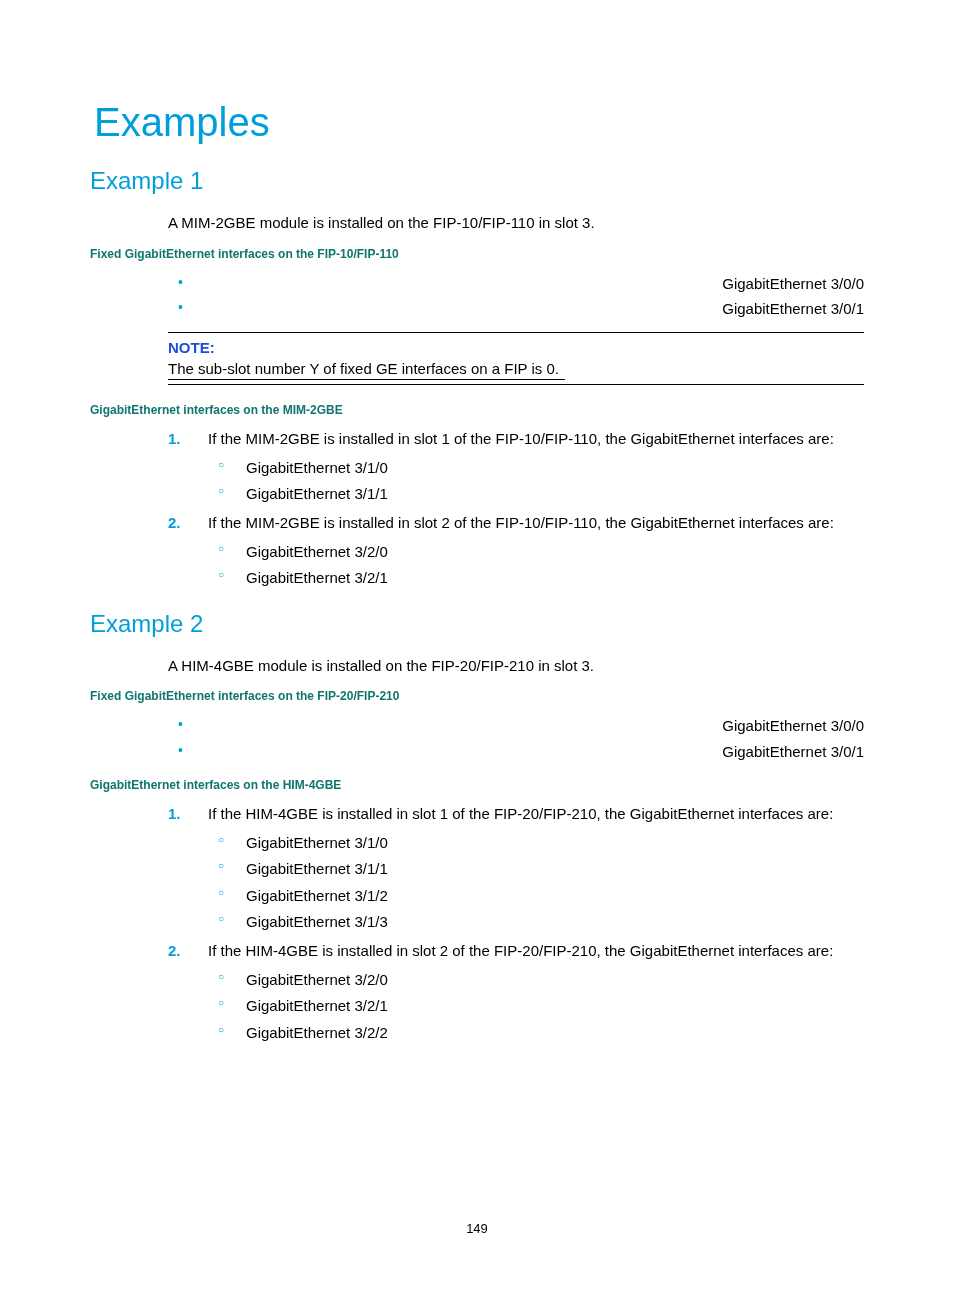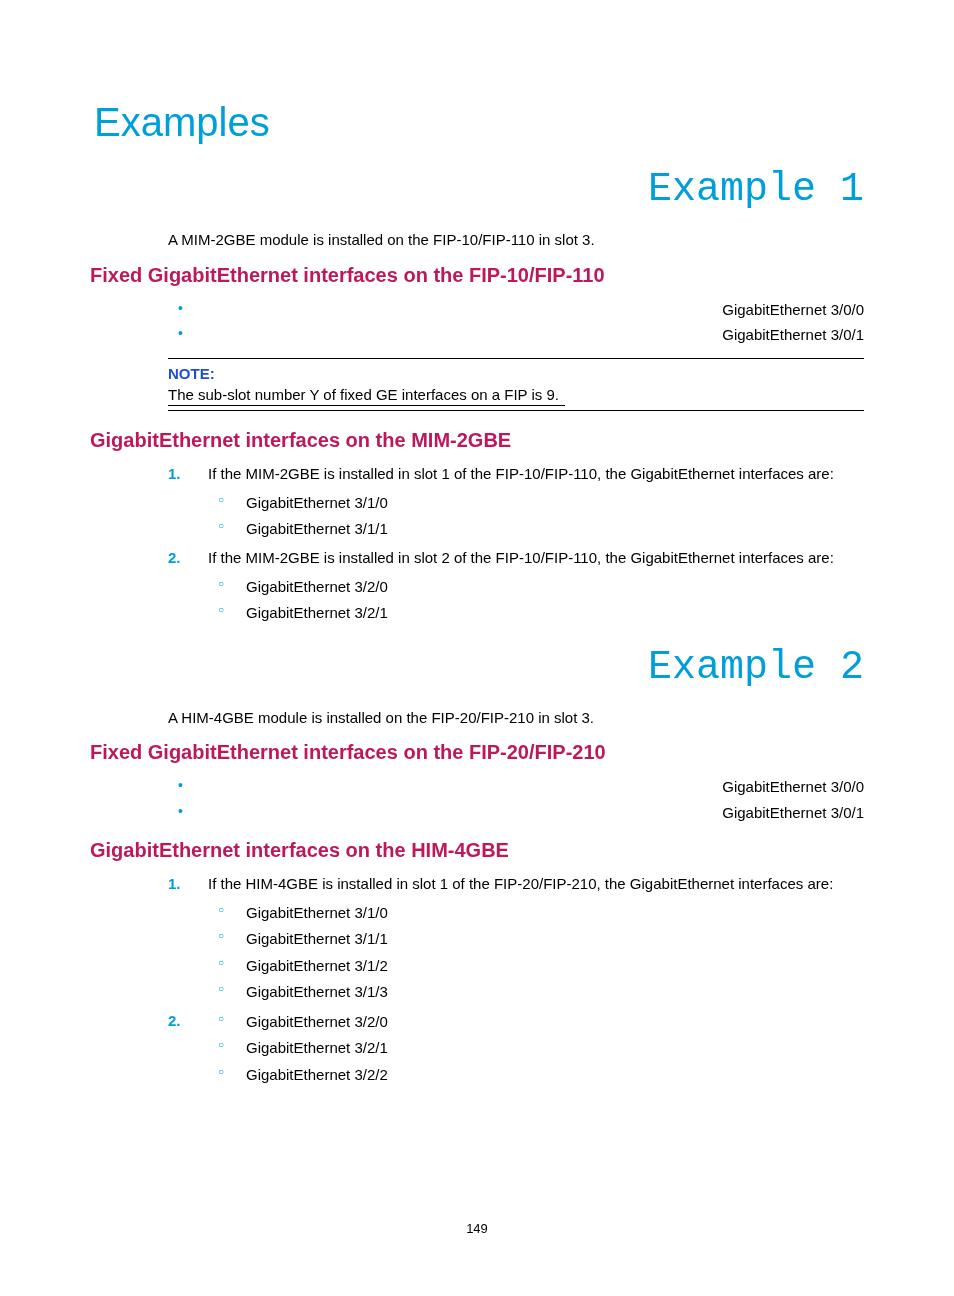--- a/index.html
+++ b/index.html
@@ -18,29 +18,28 @@
   }
   .h1 {
     color: #009fda;
     font-size: 40px;
     font-weight: 400;
     margin: 0 0 22px 4px;
     font-family: "Segoe UI Light", "Segoe UI", Arial, sans-serif;
   }
   .h2 {
     color: #009fda;
-    font-size: 40px;
+    font-size: 24px;
     font-weight: 400;
     margin: 0 0 18px 0;
-    font-family: Liberation Mono, monospace;
-    text-align: right;
+    font-family: Liberation Sans, sans-serif;
   }
   .h3 {
-    color: #be185d;
-    font-size: 20px;
+    color: #0f766e;
+    font-size: 12px;
     font-weight: 700;
     margin: 14px 0 10px 0;
   }
   .body-text {
     font-size: 15px;
     margin: 0 0 12px 78px;
     line-height: 1.3;
   }
   .bullet-list {
     margin: 0 0 6px 0;
@@ -129,21 +128,21 @@
   <p class="body-text">A MIM-2GBE module is installed on the FIP-10/FIP-110 in slot 3.</p>
 
   <div class="h3">Fixed GigabitEthernet interfaces on the FIP-10/FIP-110</div>
   <ul class="bullet-list">
     <li>GigabitEthernet 3/0/0</li>
     <li>GigabitEthernet 3/0/1</li>
   </ul>
 
   <div class="note-simple">
     <div class="lbl">NOTE:</div>
-    <span class="txt">The sub-slot number Y of fixed GE interfaces on a FIP is 9.</span>
+    <span class="txt">The sub-slot number Y of fixed GE interfaces on a FIP is 0.</span>
   </div>
 
   <div class="h3">GigabitEthernet interfaces on the MIM-2GBE</div>
   <ol class="num-list">
     <li>
       <span class="num">1.</span>
       <span>If the MIM-2GBE is installed in slot 1 of the FIP-10/FIP-110, the GigabitEthernet interfaces are:</span>
       <ul class="sub-list">
         <li>GigabitEthernet 3/1/0</li>
         <li>GigabitEthernet 3/1/1</li>
@@ -175,20 +174,21 @@
       <span>If the HIM-4GBE is installed in slot 1 of the FIP-20/FIP-210, the GigabitEthernet interfaces are:</span>
       <ul class="sub-list">
         <li>GigabitEthernet 3/1/0</li>
         <li>GigabitEthernet 3/1/1</li>
         <li>GigabitEthernet 3/1/2</li>
         <li>GigabitEthernet 3/1/3</li>
       </ul>
     </li>
     <li>
       <span class="num">2.</span>
+      <span>If the HIM-4GBE is installed in slot 2 of the FIP-20/FIP-210, the GigabitEthernet interfaces are:</span>
       <ul class="sub-list">
         <li>GigabitEthernet 3/2/0</li>
         <li>GigabitEthernet 3/2/1</li>
         <li>GigabitEthernet 3/2/2</li>
       </ul>
     </li>
   </ol>
 
 </div>
 

